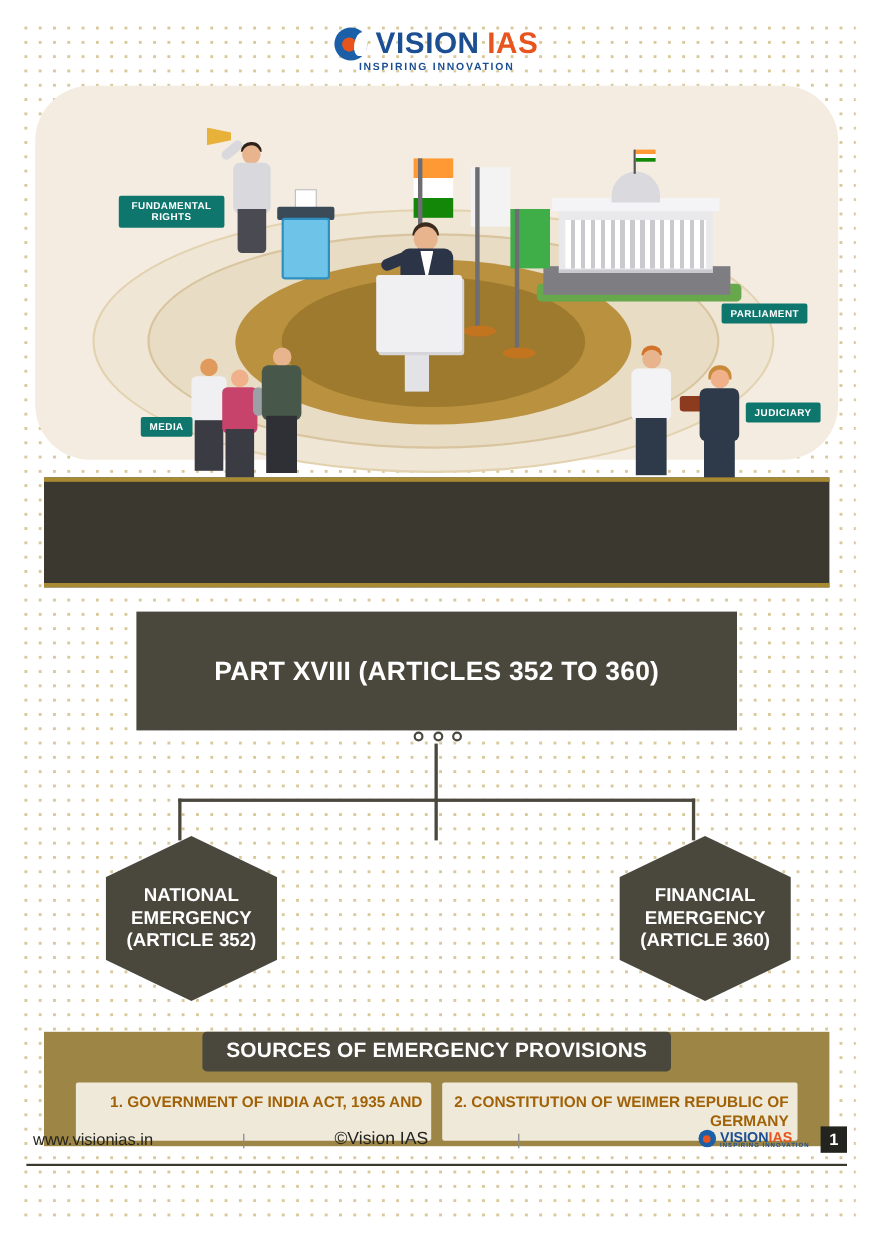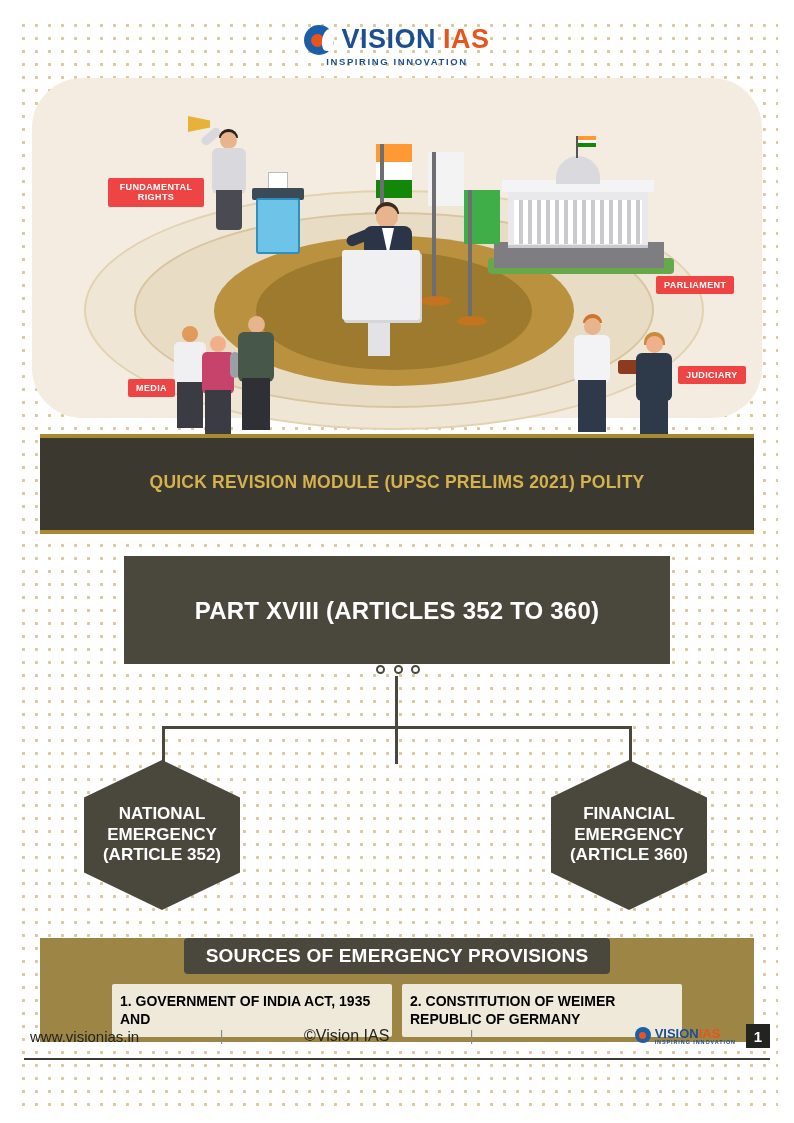--- a/index.html
+++ b/index.html
@@ -179,21 +179,21 @@
   .j-p1-legs{position:absolute;left:554px;top:320px;width:28px;height:52px;background:#2e3a4a;}
   .j-p2-head{position:absolute;left:622px;top:276px;width:17px;height:17px;border-radius:50%;background:#f0b08a;}
   .j-p2-hair{position:absolute;left:620px;top:272px;width:21px;height:13px;border-radius:10px 10px 0 0;background:#c98b3a;}
   .j-p2-body{position:absolute;left:612px;top:293px;width:36px;height:48px;background:#2e3a4a;border-radius:6px;}
   .j-p2-legs{position:absolute;left:616px;top:338px;width:28px;height:40px;background:#2e3a4a;}
   .gavel{position:absolute;left:594px;top:300px;width:26px;height:14px;background:#8c3b1f;border-radius:3px;}
 
   
   .tag{
     position:absolute;
-    background:#ef4444;color:#ffffff;
+    background:#0f766e;color:#ffffff;
     font-size:9px;font-weight:bold;letter-spacing:.4px;
     padding:4px 8px;border-radius:2px;
     text-align:center;line-height:1.15;
   }
   .tag-fr{left:84px;top:118px;width:96px;}
   .tag-parl{left:632px;top:216px;}
   .tag-media{left:104px;top:319px;}
   .tag-jud{left:654px;top:306px;}
 
   
@@ -230,21 +230,21 @@
   }
   .dots3 i{width:9px;height:9px;border-radius:50%;background:#ffffff;border:2px solid #4a483d;display:block;}
   .conn-v1{position:absolute;left:395px;top:676px;width:3px;height:52px;background:#4a483d;z-index:5;}
   .conn-h{position:absolute;left:162px;top:726px;width:470px;height:3px;background:#4a483d;z-index:5;}
   .conn-l{position:absolute;left:162px;top:726px;width:3px;height:38px;background:#4a483d;z-index:5;}
   .conn-m{position:absolute;left:395px;top:726px;width:3px;height:38px;background:#4a483d;z-index:5;}
   .conn-r{position:absolute;left:629px;top:726px;width:3px;height:38px;background:#4a483d;z-index:5;}
 
   
   .hex-row{
-    position:absolute;left:40px;top:760px;width:714px;height:150px;z-index:6;
+    position:absolute;left:52px;top:760px;width:714px;height:150px;z-index:6;
   }
   .hex{
     position:absolute;width:156px;height:150px;
     background:#4a483d;
     clip-path:polygon(50% 0%,100% 25%,100% 75%,50% 100%,0% 75%,0% 25%);
     display:flex;align-items:center;justify-content:center;
     text-align:center;
     color:#ffffff;font-size:17px;font-weight:bold;line-height:1.22;
     padding:0 10px;
   }
@@ -260,23 +260,23 @@
   }
   .sources-title{
     background:#4a483d;color:#ffffff;
     font-size:19px;font-weight:bold;letter-spacing:.2px;
     padding:7px 22px;border-radius:4px;
   }
   .sources-cards{
     display:flex;gap:10px;margin-top:10px;
   }
   .src-card{
-    background:#efe9da;color:#000000;
+    background:#efe9da;color:#a16207;
     font-size:14px;font-weight:bold;line-height:1.25;
-    width:280px;padding:9px 8px;text-align:left;border-radius:2px;
+    width:323px;padding:9px 8px;text-align:right;border-radius:2px;
   }
 
   
   .footer-rule{
     position:absolute;left:24px;top:1058px;width:746px;height:2px;background:#3a382f;z-index:7;
   }
   .footer{
     position:absolute;left:24px;top:1014px;width:746px;height:44px;z-index:7;
     display:flex;align-items:center;
   }
@@ -388,21 +388,20 @@
   <div class="tag tag-fr">
     <div>FUNDAMENTAL</div>
     <div>RIGHTS</div>
   </div>
   <div class="tag tag-parl">PARLIAMENT</div>
   <div class="tag tag-media">MEDIA</div>
   <div class="tag tag-jud">JUDICIARY</div>
 </div>
 
 <div class="title-band">
-  <div class="title-sub">QUICK REVISION MODULE (UPSC PRELIMS 2021) POLITY</div>
 </div>
 
 <div class="em-box">
   <div class="em-sub">PART XVIII (ARTICLES 352 TO 360)</div>
 </div>
 
 <div class="dots3">
     <i></i>
     <i></i>
     <i></i>

